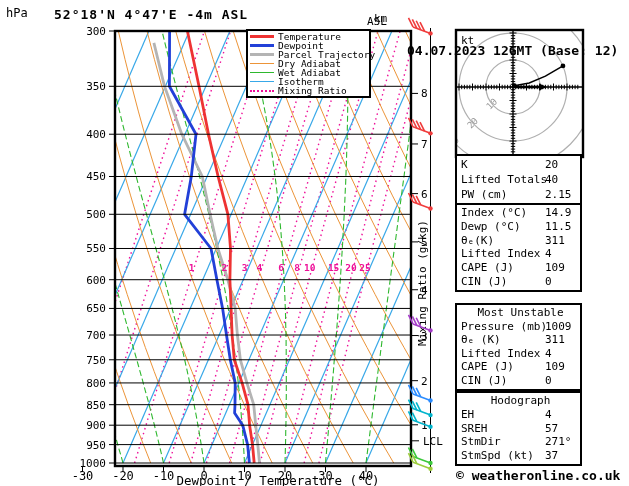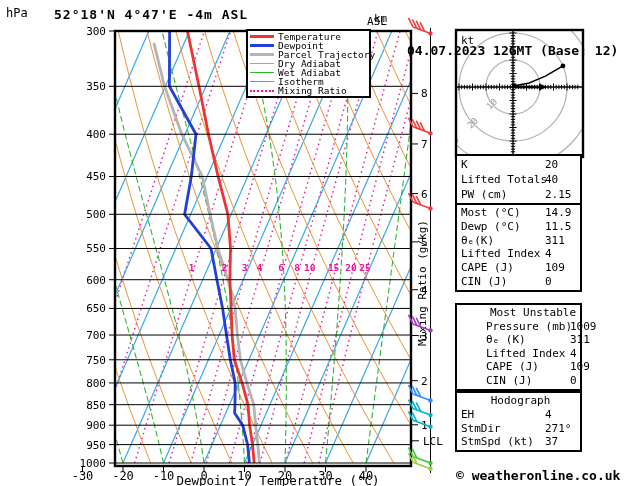--- a/index.html
+++ b/index.html
@@ -19,21 +19,21 @@
   .legend-swatch{width:24px;margin-right:4px;flex:none;}
   .legend-label{font-size:9.5px;line-height:9px;white-space:pre;}
   .panel{position:absolute;left:455px;width:127px;border:2px solid #000;background:#fff;
          font-size:11px;box-sizing:border-box;padding:1px 0 1px 4px;}
   .panel-title{text-align:center;font-size:11px;}
   .prow{display:flex;}
   .prow .lbl{width:84px;flex:none;white-space:pre;}
   .prow .val{flex:1;white-space:pre;}
   .p0{top:154px;} .p0 .prow{line-height:15px;}
   .p1{top:203px;} .p1 .prow,.p1 .panel-title{line-height:13.8px;}
-  .p2{top:303px;} .p2 .prow,.p2 .panel-title{line-height:13.6px;margin-left:25px;}
+  .p2{top:303px;} .p2 .prow,.p2 .panel-title{line-height:13.6px;}
   .p3{top:391px;} .p3 .prow,.p3 .panel-title{line-height:13.8px;}
 </style>
 </head>
 <body>
 
 <div class="stage">
 
   <svg id="chart" width="629" height="486">
       <defs>
         <clipPath id="plotclip">
@@ -450,21 +450,21 @@
         <span class="val">40</span>
       </div>
     <div class="prow">
         <span class="lbl">PW (cm)</span>
         <span class="val">2.15</span>
       </div>
   </div>
 
   <div class="panel p1">
     <div class="prow">
-        <span class="lbl">Most (°C)</span>
+        <span class="lbl">Index (°C)</span>
         <span class="val">14.9</span>
       </div>
     <div class="prow">
         <span class="lbl">Dewp (°C)</span>
         <span class="val">11.5</span>
       </div>
     <div class="prow">
         <span class="lbl">θₑ(K)</span>
         <span class="val">311</span>
       </div>
@@ -506,20 +506,24 @@
       </div>
   </div>
 
   <div class="panel p3">
     <div class="panel-title">Hodograph</div>
     <div class="prow">
         <span class="lbl">EH</span>
         <span class="val">4</span>
       </div>
     <div class="prow">
+        <span class="lbl">SREH</span>
+        <span class="val">57</span>
+      </div>
+    <div class="prow">
         <span class="lbl">StmDir</span>
         <span class="val">271°</span>
       </div>
     <div class="prow">
         <span class="lbl">StmSpd (kt)</span>
         <span class="val">37</span>
       </div>
   </div>
 
   <div class="txt t-footer">© weatheronline.co.uk</div>

